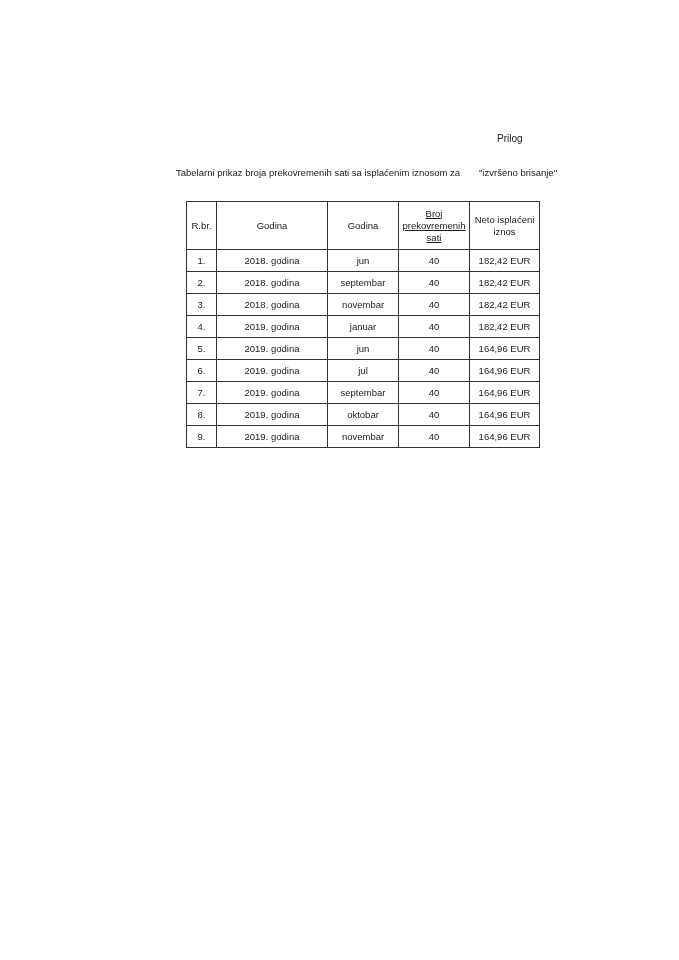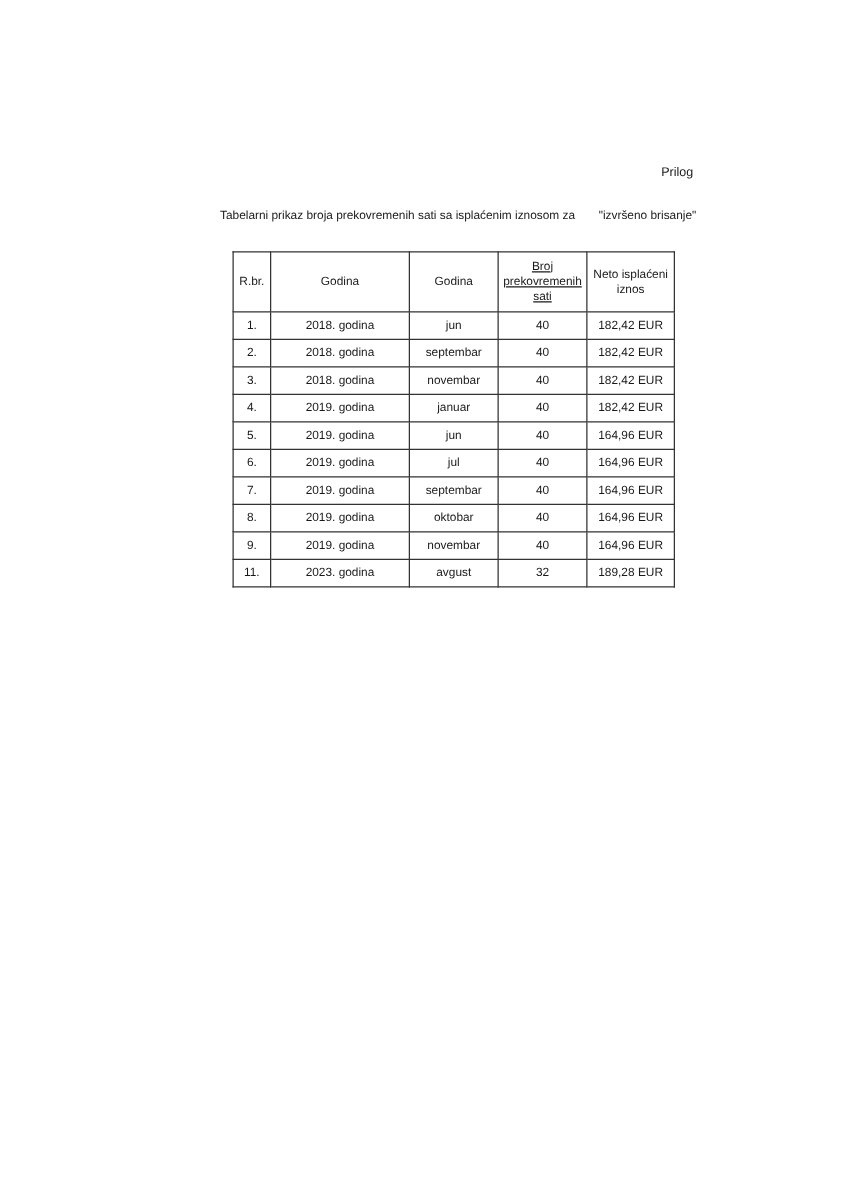--- a/index.html
+++ b/index.html
@@ -1,20 +1,20 @@
 <!DOCTYPE html>
 <html><head>
   <meta charset="utf-8">
   <style>
     html, body { margin: 0; padding: 0; }
     body {
       width: 679px; height: 960px; background: #ffffff; position: relative;
       font-family: "Liberation Sans", sans-serif; color: #1a1a1a; overflow: hidden;
     }
-    .prilog { position: absolute; left: 497px; top: 133px; font-size: 10px; margin-left: 32px; }
+    .prilog { position: absolute; left: 497px; top: 133px; font-size: 10px; }
     .caption { position: absolute; left: 176px; top: 167px; font-size: 9.5px; white-space: nowrap; }
     .caption .quote { position: absolute; left: 303px; top: 0; }
     table.grid {
       position: absolute; left: 186px; top: 201px; border-collapse: collapse;
       font-size: 9.5px;
     }
     table.grid th, table.grid td {
       border: 1px solid #333; text-align: center; padding: 0; font-weight: normal;
     }
     table.grid th { height: 47px; line-height: 12px; }
@@ -97,21 +97,14 @@
         <td>40</td>
         <td>164,96 EUR</td>
       </tr>
       <tr>
         <td>9.</td>
         <td>2019. godina</td>
         <td>novembar</td>
         <td>40</td>
         <td>164,96 EUR</td>
       </tr>
-      <tr>
-        <td>11.</td>
-        <td>2023. godina</td>
-        <td>avgust</td>
-        <td>32</td>
-        <td>189,28 EUR</td>
-      </tr>
     </tbody>
 </table>
 
 </body></html>

